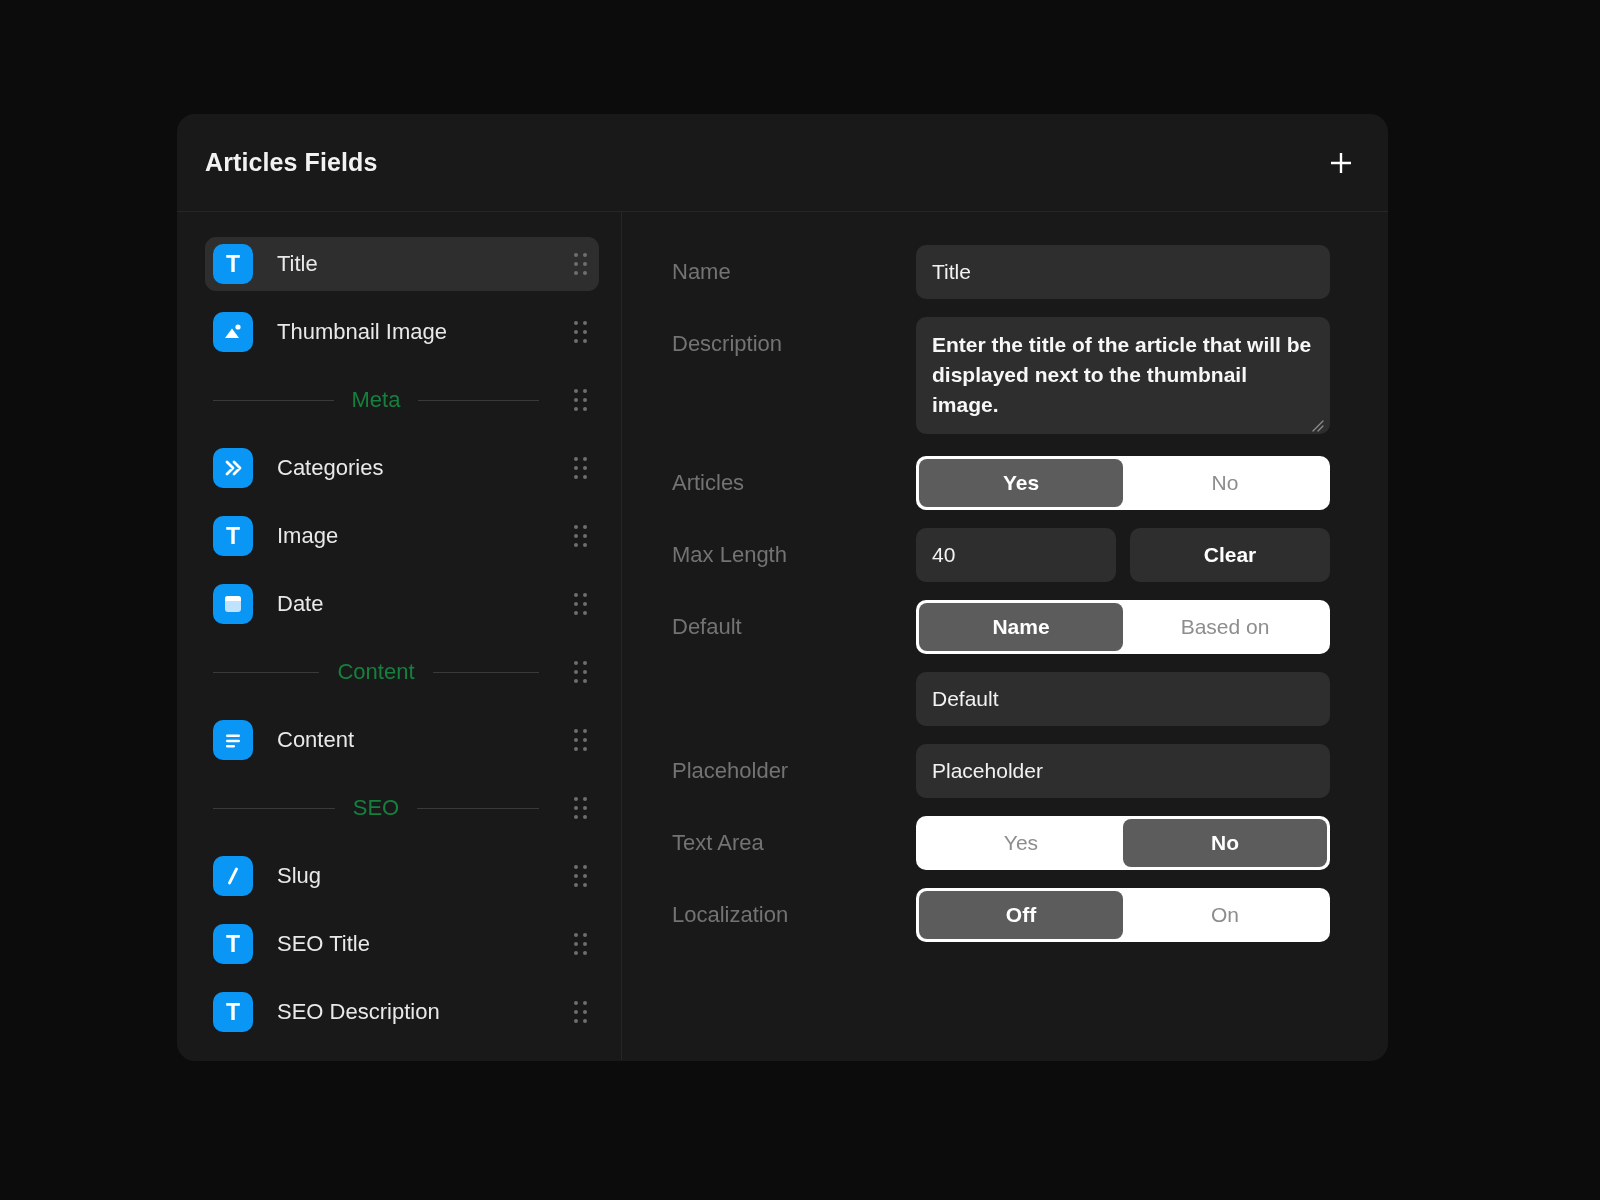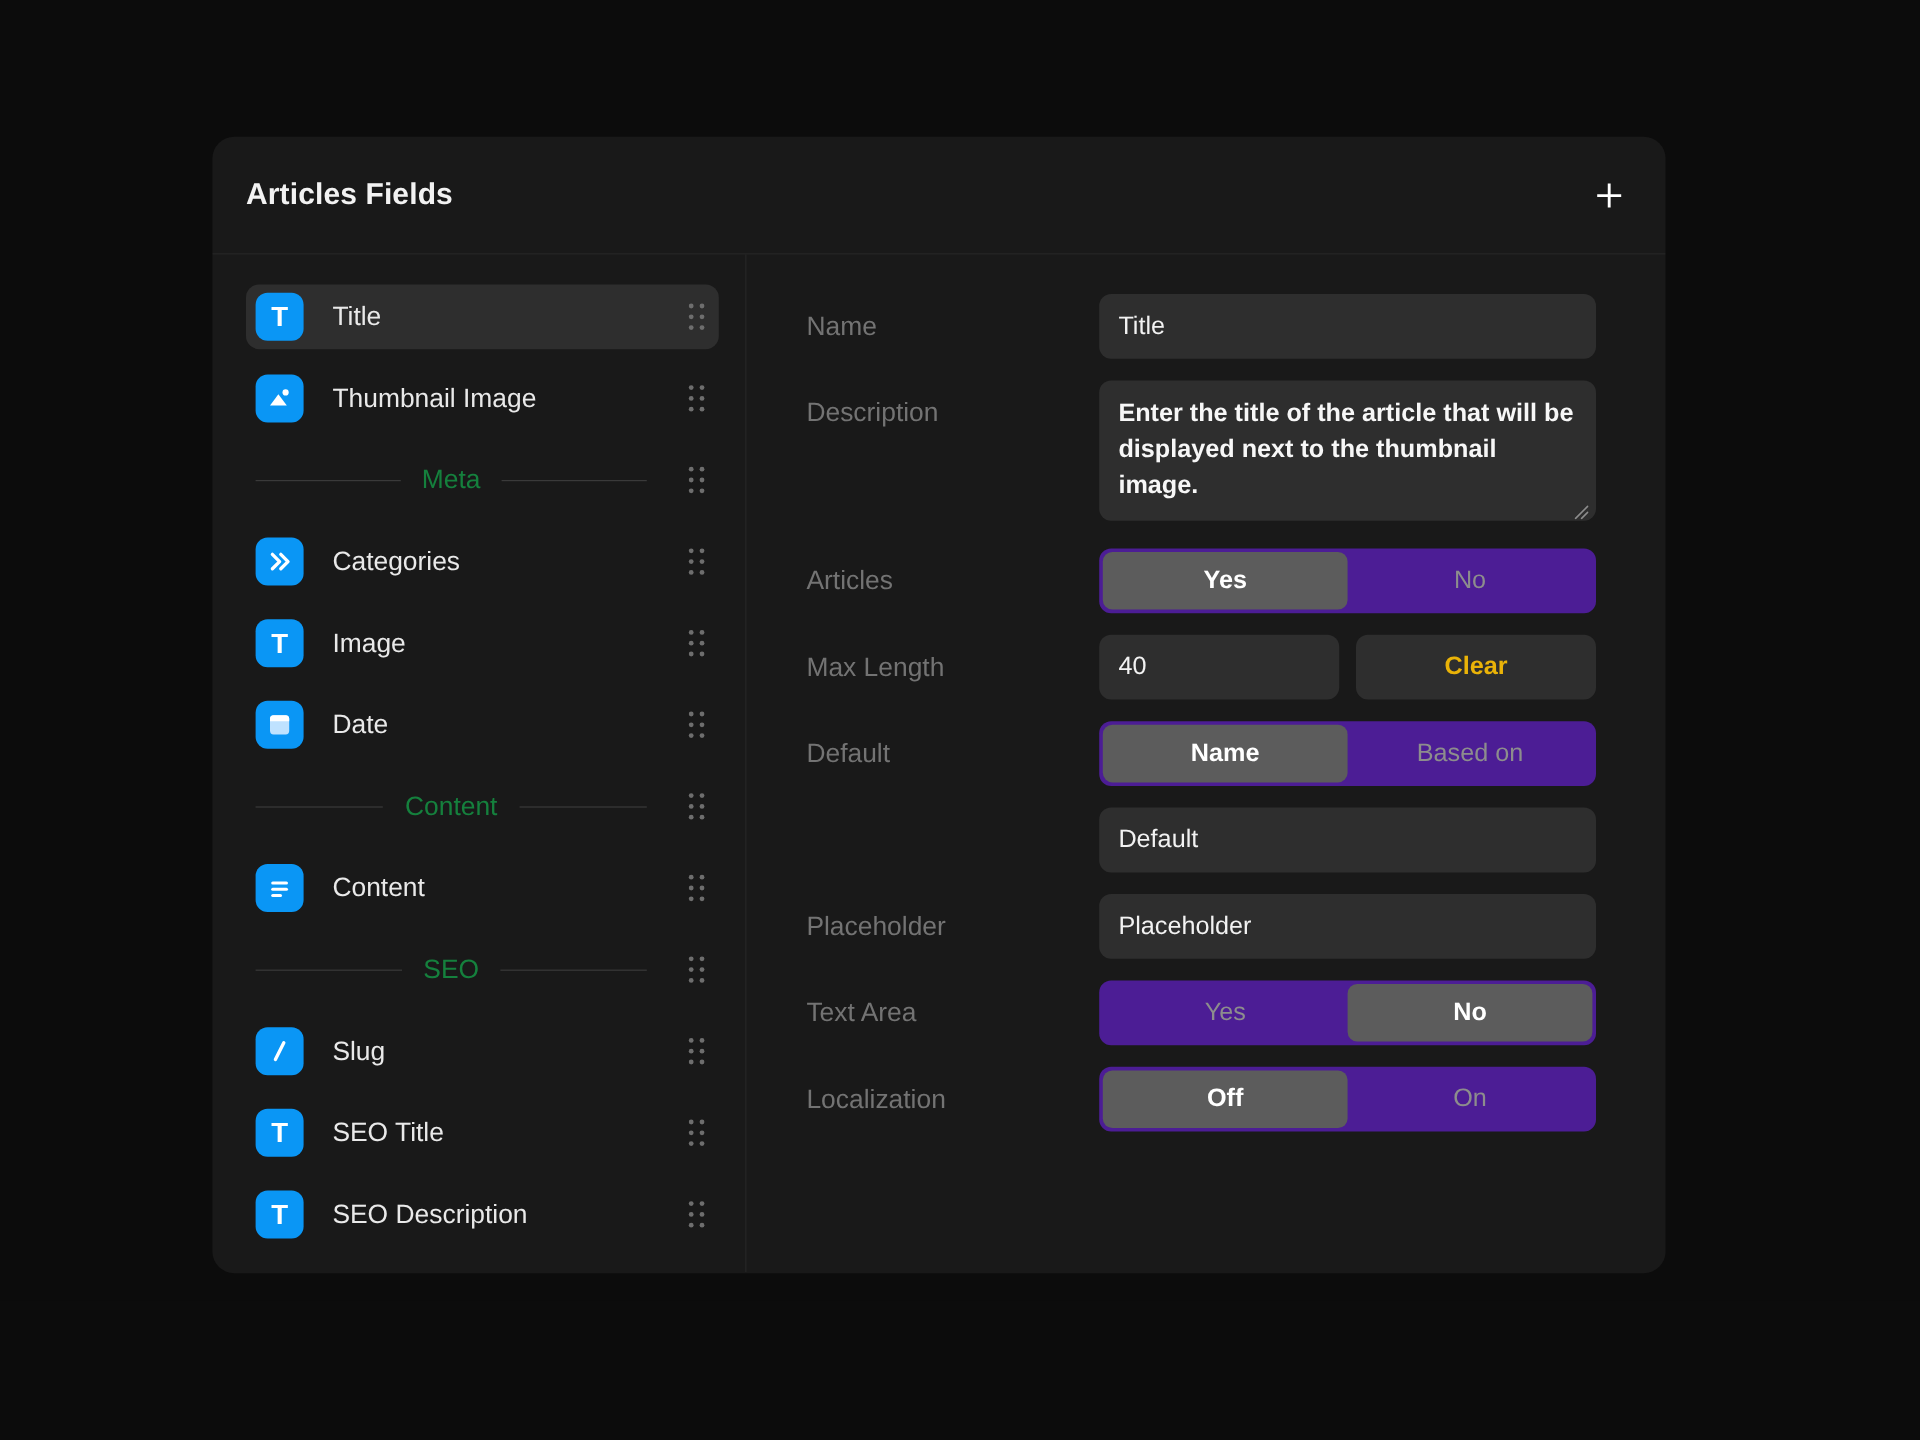--- a/index.html
+++ b/index.html
@@ -217,21 +217,21 @@
     width: 16px;
     height: 16px;
     pointer-events: none;
   }
 
   
   .segmented {
     display: flex;
     width: 100%;
     height: 54px;
-    background: #4c1d95;
+    background: #ffffff;
     border-radius: 10px;
     padding: 3px;
   }
   .seg {
     flex: 1;
     display: flex;
     align-items: center;
     justify-content: center;
     border-radius: 8px;
     font-size: 21px;
@@ -248,21 +248,21 @@
     font-weight: bold;
   }
 
   .maxlen-input { flex: 0 0 200px; }
   .clear-btn {
     flex: 0 0 200px;
     height: 54px;
     background: #2e2e2e;
     border: none;
     border-radius: 10px;
-    color: #eab308;
+    color: #ffffff;
     font-size: 21px;
     font-weight: bold;
     cursor: pointer;
     font-family: "Liberation Sans", sans-serif;
   }
   .indent-row { margin-left: 244px; margin-bottom: 18px; }
 </style>
 </head>
 <body>
 

